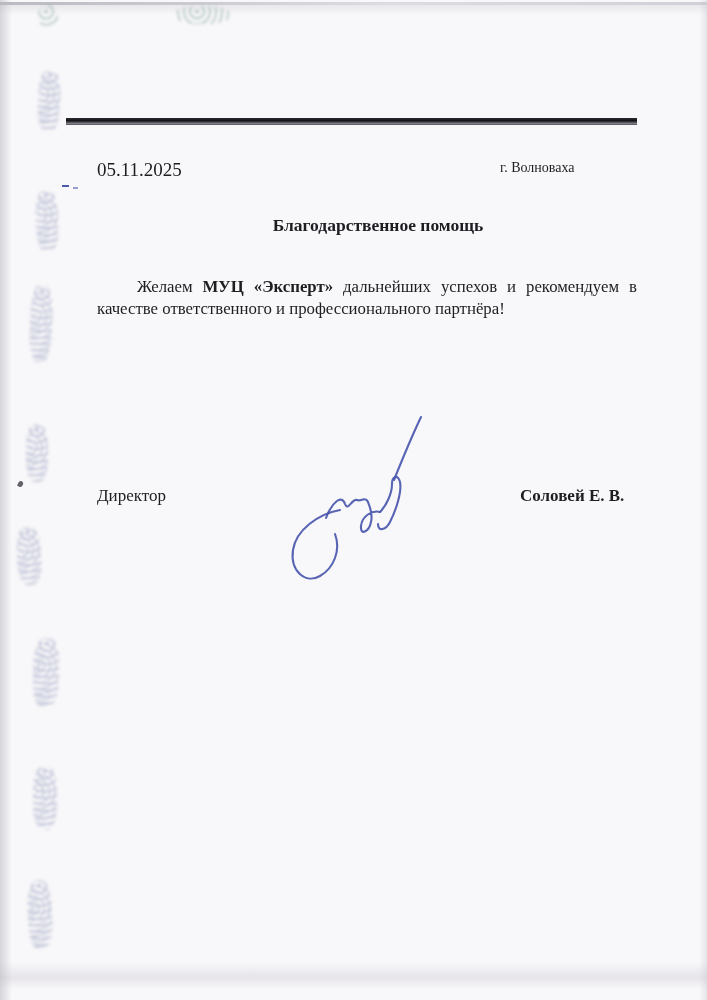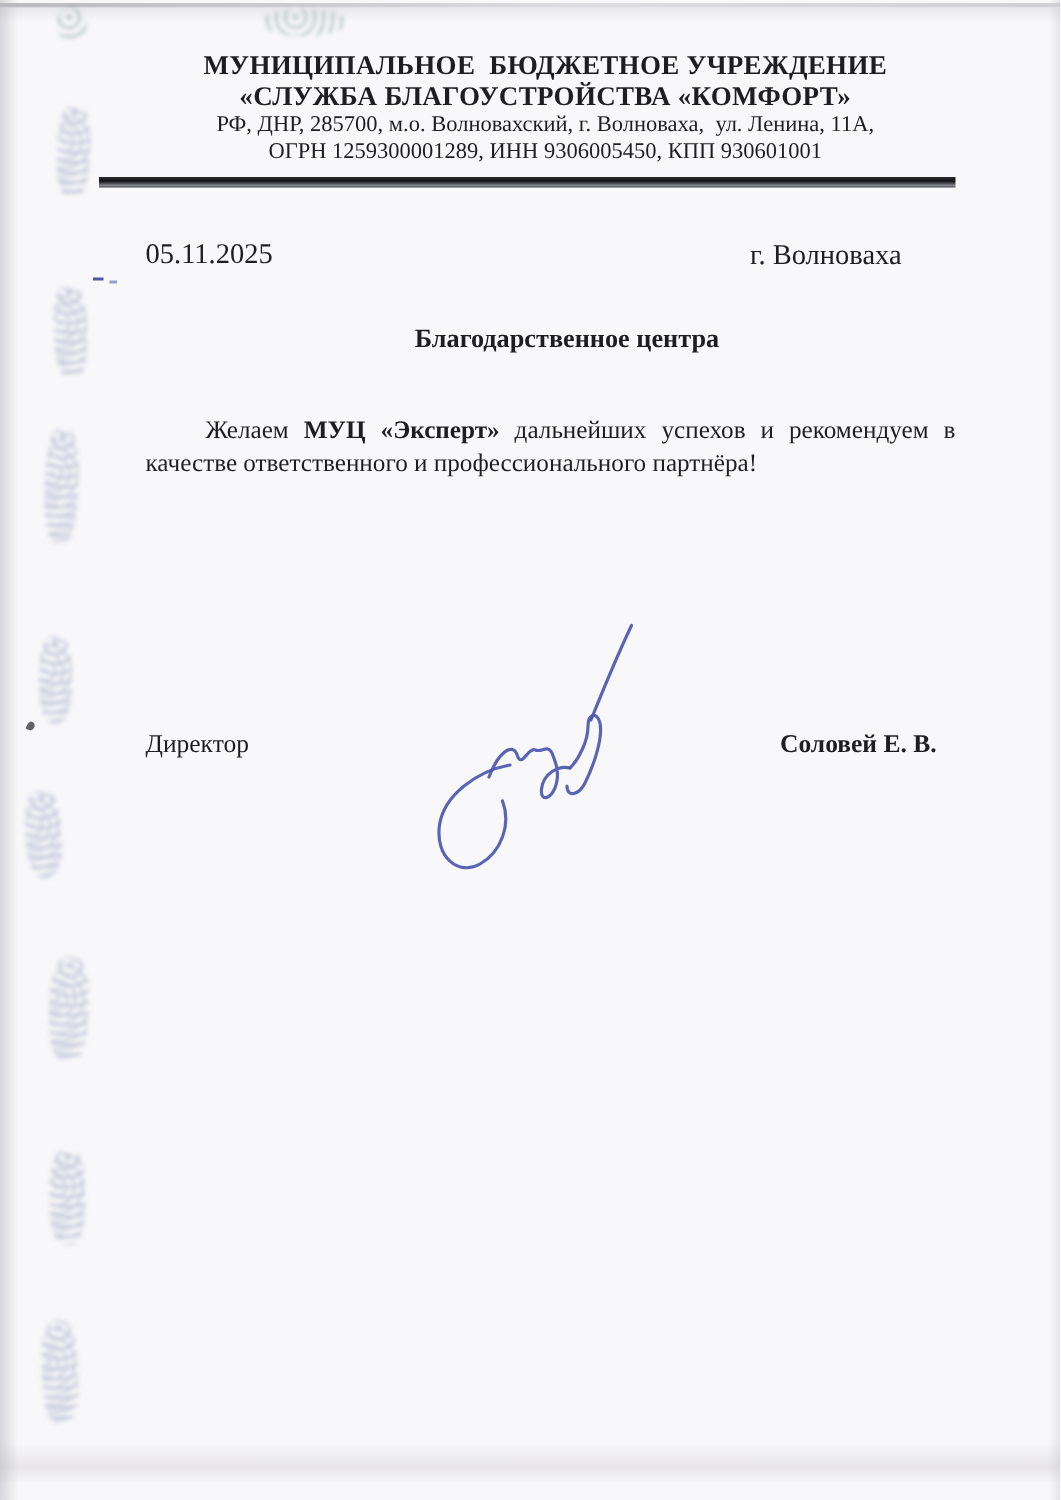--- a/index.html
+++ b/index.html
@@ -36,21 +36,21 @@
   .hdr { position:absolute; top:33px; left:20px; width:687px; text-align:center; line-height:21px; }
   .org { font-weight:bold; font-size:18px; white-space:pre-wrap; letter-spacing:.2px; }
   .addr { font-size:15px; line-height:17.5px; white-space:pre-wrap; }
   .hdr .addr:first-of-type { margin-top:3px; }
 
   .rule { position:absolute; top:118px; left:66px; width:571px; height:7px;
           background:linear-gradient(180deg,#2c2c32 0%,#121217 38%,#595960 66%,#8b8b93 82%,#42424a 100%); }
 
   
   .date { position:absolute; top:159px; left:97px; font-size:19px; }
-  .city { position:absolute; top:160px; left:500px; font-size:19px;text-align:right; }
+  .city { position:absolute; top:160px; left:500px; font-size:14px;text-align:right; }
 
   .title { position:absolute; top:215px; left:97px; width:540px; padding-left:22px; box-sizing:border-box;
            text-align:center; font-weight:bold; font-size:17.5px; }
 
   .body-block { position:absolute; top:276px; left:97px; width:540px;
                 font-size:16.8px; line-height:22px; }
   .body-block p { margin:0; text-indent:40px; text-align:justify; }
   .b { font-weight:bold; }
 
   .sig-role { position:absolute; top:486px; left:97px; font-weight:normal; font-size:17px; }
@@ -80,33 +80,27 @@
   <div class="bl" style="left:17px; top:527px; width:24px; height:58px; transform:rotate(-3deg);"></div>
   <div class="bl" style="left:33px; top:638px; width:26px; height:70px; transform:rotate(2deg);"></div>
   <div class="bl" style="left:33px; top:766px; width:24px; height:64px;"></div>
   <div class="bl" style="left:28px; top:880px; width:24px; height:70px; transform:rotate(-2deg);"></div>
 
   <div class="mark" style="left:62px; top:185px; width:7px; height:2px; background:#2b3f9e; opacity:.85;"></div>
   <div class="mark" style="left:73px; top:187px; width:5px; height:2px; background:#6b7ac0; opacity:.7;"></div>
   <div class="mark" style="left:18px; top:481px; width:5px; height:6px; background:#3c3c44; border-radius:60% 60% 60% 10%; transform:rotate(25deg); opacity:.8;"></div>
   <div class="mark" style="left:368px; top:120px; width:3px; height:3px; background:#3a57c4; border-radius:50%; opacity:.9;"></div>
 
-  <div class="hdr">
-    <div class="org">МУНИЦИПАЛЬНОЕ  БЮДЖЕТНОЕ УЧРЕЖДЕНИЕ</div>
-    <div class="org">«СЛУЖБА БЛАГОУСТРОЙСТВА «КОМФОРТ»</div>
-    <div class="addr">РФ, ДНР, 285700, м.о. Волновахский, г. Волноваха,  ул. Ленина, 11А,</div>
-    <div class="addr">ОГРН 1259300001289, ИНН 9306005450, КПП 930601001</div>
-  </div>
 
   <div class="rule"></div>
 
   <span class="date">05.11.2025</span>
   <span class="city">г. Волноваха</span>
 
-  <div class="title">Благодарственное центра</div>
+  <div class="title">Благодарственное помощь</div>
 
   <div class="body-block">
     <p><span>Желаем</span> <span class="b">МУЦ «Эксперт»</span> <span>дальнейших успехов и рекомендуем в качестве ответственного и профессионального партнёра!</span></p>
   </div>
 
   <span class="sig-role">Директор</span>
   <span class="sig-name">Соловей Е. В.</span>
 
   <div class="sig-scribble">
     <svg viewBox="0 0 150 180" width="150" height="180">

